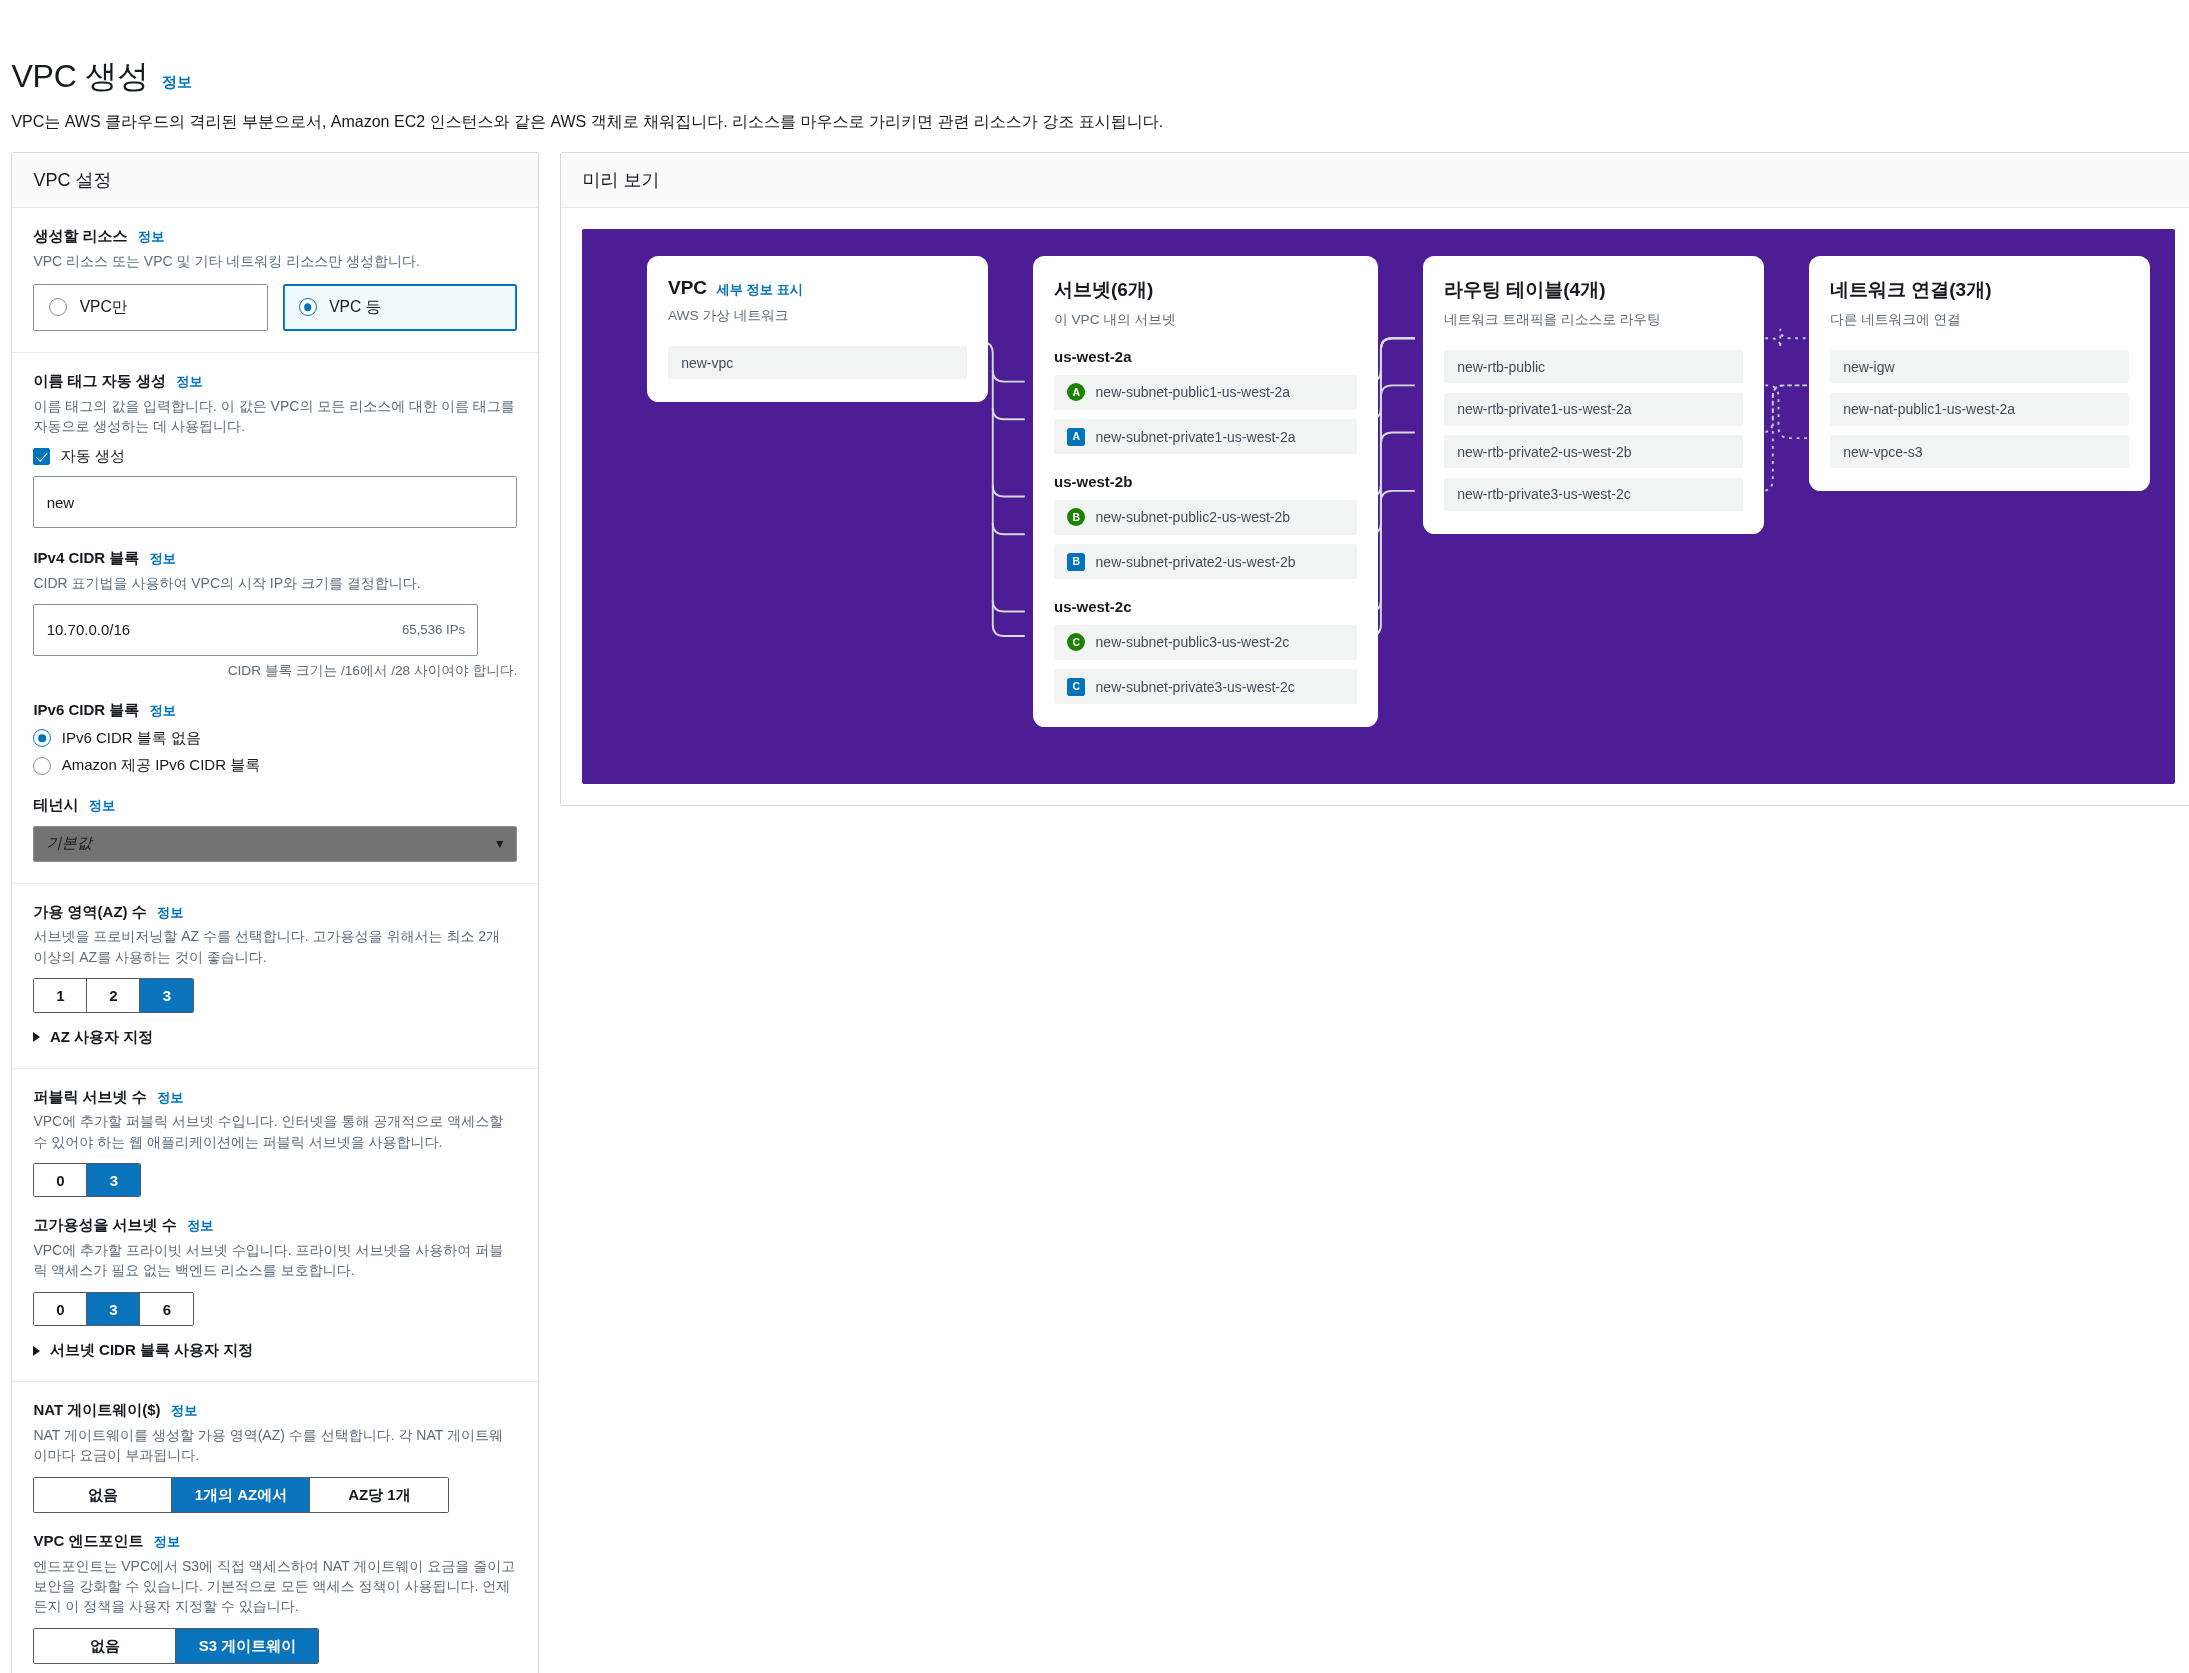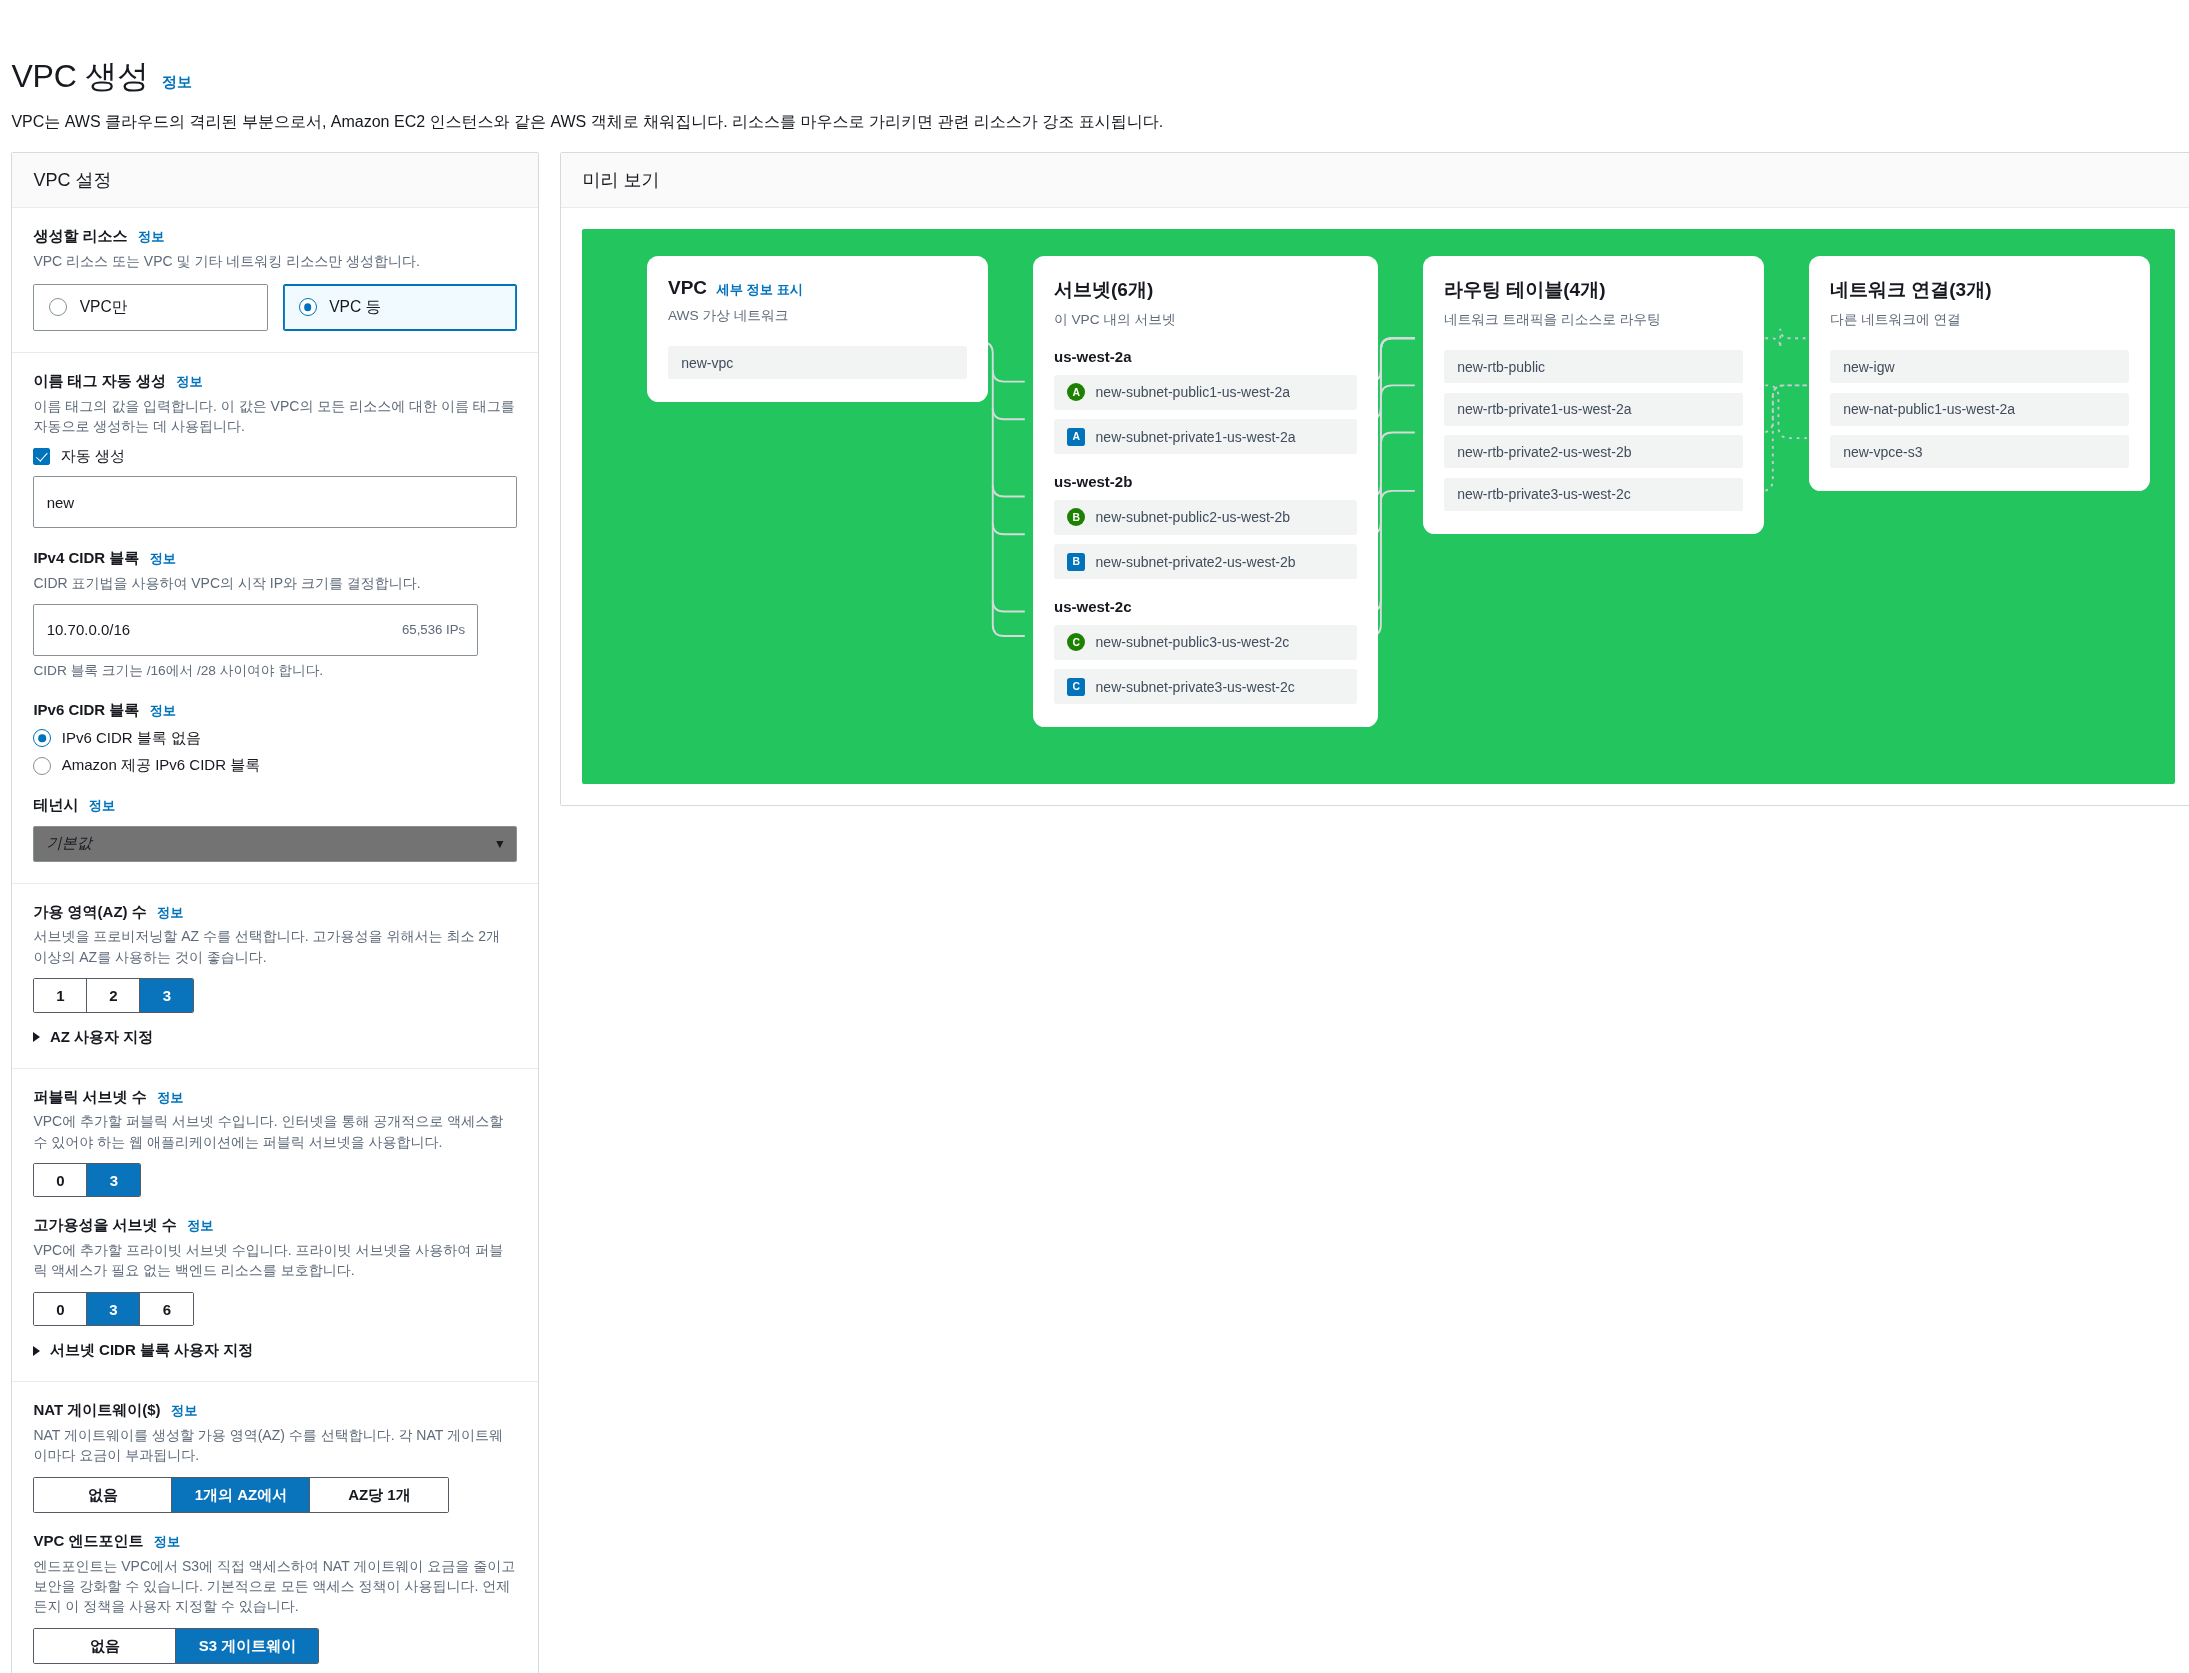--- a/index.html
+++ b/index.html
@@ -39,21 +39,21 @@
   .section {
     padding: 19px 21px 21px 21px;
     border-bottom: 0.9px solid #e9ebed;
   }
   .section:last-child { border-bottom: none; }
 
   .lbl-row { display: flex; align-items: baseline; gap: 10.4px; }
   .lbl { font-size: 15px; font-weight: 700; color: #16191f; }
   .lbl-info { font-size: 13.2px; color: #0073bb; font-weight: 700; cursor: pointer; }
   .desc { font-size: 14px; color: #5f6b7a; margin-top: 4.7px; line-height: 1.45; max-width: 483px; }
-  .hint { font-size: 13.7px; color: #5f6b7a; margin-top: 6.6px; }
+  .hint { font-size: 13.7px; color: #5f6b7a; margin-top: 6.6px; text-align: right; }
 
   
   .tile-row { display: flex; gap: 15px; margin-top: 12.3px; }
   .tile {
     flex: 1 1 0;
     border: 0.9px solid #879196;
     border-radius: 1.9px;
     padding: 12.3px 15px;
     display: flex; align-items: center; gap: 12.3px;
     font-size: 15.6px;
@@ -122,21 +122,21 @@
   .seg-wide .seg-item { min-width: 138px; padding-left: 13.2px; padding-right: 13.2px; }
   .seg-mid .seg-item { min-width: 142px; }
 
   
   .expander { display: flex; align-items: center; gap: 9.5px; margin-top: 15px; font-size: 15px; font-weight: 700; color: #16191f; cursor: pointer; }
   .tri { width: 0; height: 0; border-left: 7.6px solid #16191f; border-top: 5.2px solid transparent; border-bottom: 5.2px solid transparent; }
 
   
   .preview-body { padding: 21px; background: #fff; }
   .canvas {
-    background: #22c55e;
+    background: #4c1d95;
     border-radius: 1.9px;
     padding: 26.5px 24.6px 57px 24.6px;
     min-height: 530px;
     position: relative;
   }
   .cols { display: flex; gap: 0; position: relative; z-index: 2; }
   .pcol { position: relative; }
   .pcol-vpc   { width: 341px; margin-left: 40px; }
   .pcol-gap   { width: 45px; }
   .pcol-sub   { width: 345px; }

